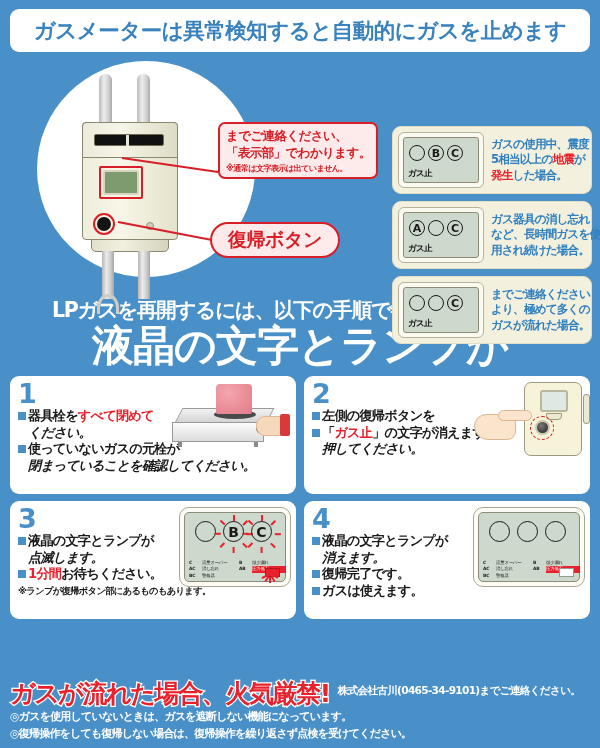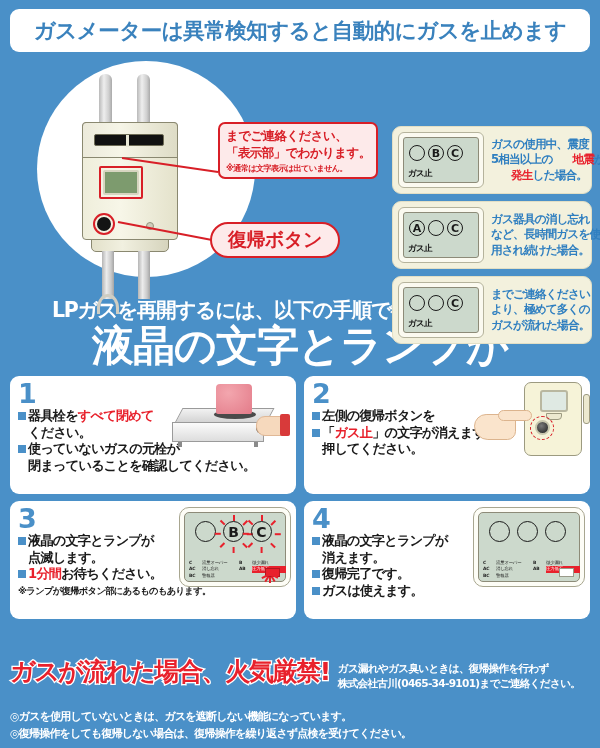--- a/index.html
+++ b/index.html
@@ -166,21 +166,21 @@
     font-size:8.5px; font-weight:bold; color:#111; letter-spacing:-0.7px;
   }
   .sc-text{
     flex:1; padding-left:7px;
     display:flex; flex-direction:column; justify-content:center;
   }
   .sc-line{
     color:#2f7fc0; font-weight:bold; font-size:11.7px;
     letter-spacing:-0.9px; line-height:1.32; white-space:nowrap;
   }
-  .sc-line .hl{ color:#e8212c;padding-left:20px; }
+  .sc-line .hl{ color:#e8212c; }
 
   
   .mid{ text-align:center; margin-top:2px; }
   .mid-sub{
     color:#ffffff; font-weight:bold; font-size:20.5px;
     letter-spacing:-1.2px; white-space:nowrap;
   }
   .mid-title{
     color:#ffffff; font-weight:bold; font-size:42px;
     letter-spacing:-1px; white-space:nowrap; line-height:1.08; margin-top:-1px;
@@ -203,21 +203,21 @@
   .bullets{ margin-top:1px; }
   .bullet{
     color:#1a1a1a; font-weight:bold; font-size:13.2px;
     letter-spacing:-0.8px; line-height:1.26; white-space:nowrap;
     display:flex; align-items:flex-start;
   }
   .bullet .sq{
     display:inline-block; width:8px; height:8px; background:#4a90c8;
     margin:4px 2px 0 0; flex:none;
   }
-  .bullet.cont{ padding-left:10px; }
+  .bullet.cont{ padding-left:10px;font-style:italic; }
   .bullet .red{ color:#e8212c; }
   .step-note{
     color:#1a1a1a; font-weight:bold; font-size:9.3px;
     letter-spacing:-0.7px; white-space:nowrap; margin-top:2px;
   }
 
   
   .stove{ position:absolute; right:6px; top:6px; width:118px; height:66px; }
   .stove-top{
     position:absolute; left:6px; top:26px; width:92px; height:17px;
@@ -333,21 +333,21 @@
     color:#e8212c; font-weight:bold; font-size:25px;
     letter-spacing:-1.4px; white-space:nowrap;
     -webkit-text-stroke:2.6px #ffffff; paint-order:stroke fill;
     line-height:1.1;
   }
   .warn-side{ padding-top:3px; }
   .warn-side div{
     color:#ffffff; font-weight:bold; font-size:10.6px;
     letter-spacing:-0.7px; white-space:nowrap; line-height:1.42;
   }
-  .notes{ margin-top:18px; }
+  .notes{ margin-top:2px; }
   .notes div{
     color:#ffffff; font-weight:bold; font-size:11px;
     letter-spacing:-0.8px; white-space:nowrap; line-height:1.5;
   }
 </style>
 </head>
 <body>
 
 <div class="top-banner">
   <div class="top-banner-text">ガスメーターは異常検知すると自動的にガスを止めます</div>
@@ -638,21 +638,20 @@
           <div class="s-lamp off"></div>
         </div>
       </div>
     </div>
   </div>
 
 <div class="bottom">
   <div class="warn-row">
     <div class="warn-big">ガスが流れた場合、火気厳禁!</div>
     <div class="warn-side">
-      <div>ガス漏れやガス臭いときは、復帰操作を行わず</div>
       <div>株式会社古川(0465-34-9101)までご連絡ください。</div>
     </div>
   </div>
   <div class="notes" id="notes">
       <div>◎ガスを使用していないときは、ガスを遮断しない機能になっています。</div>
       <div>◎復帰操作をしても復帰しない場合は、復帰操作を繰り返さず点検を受けてください。</div>
     </div>
 </div>
 
 </body></html>

